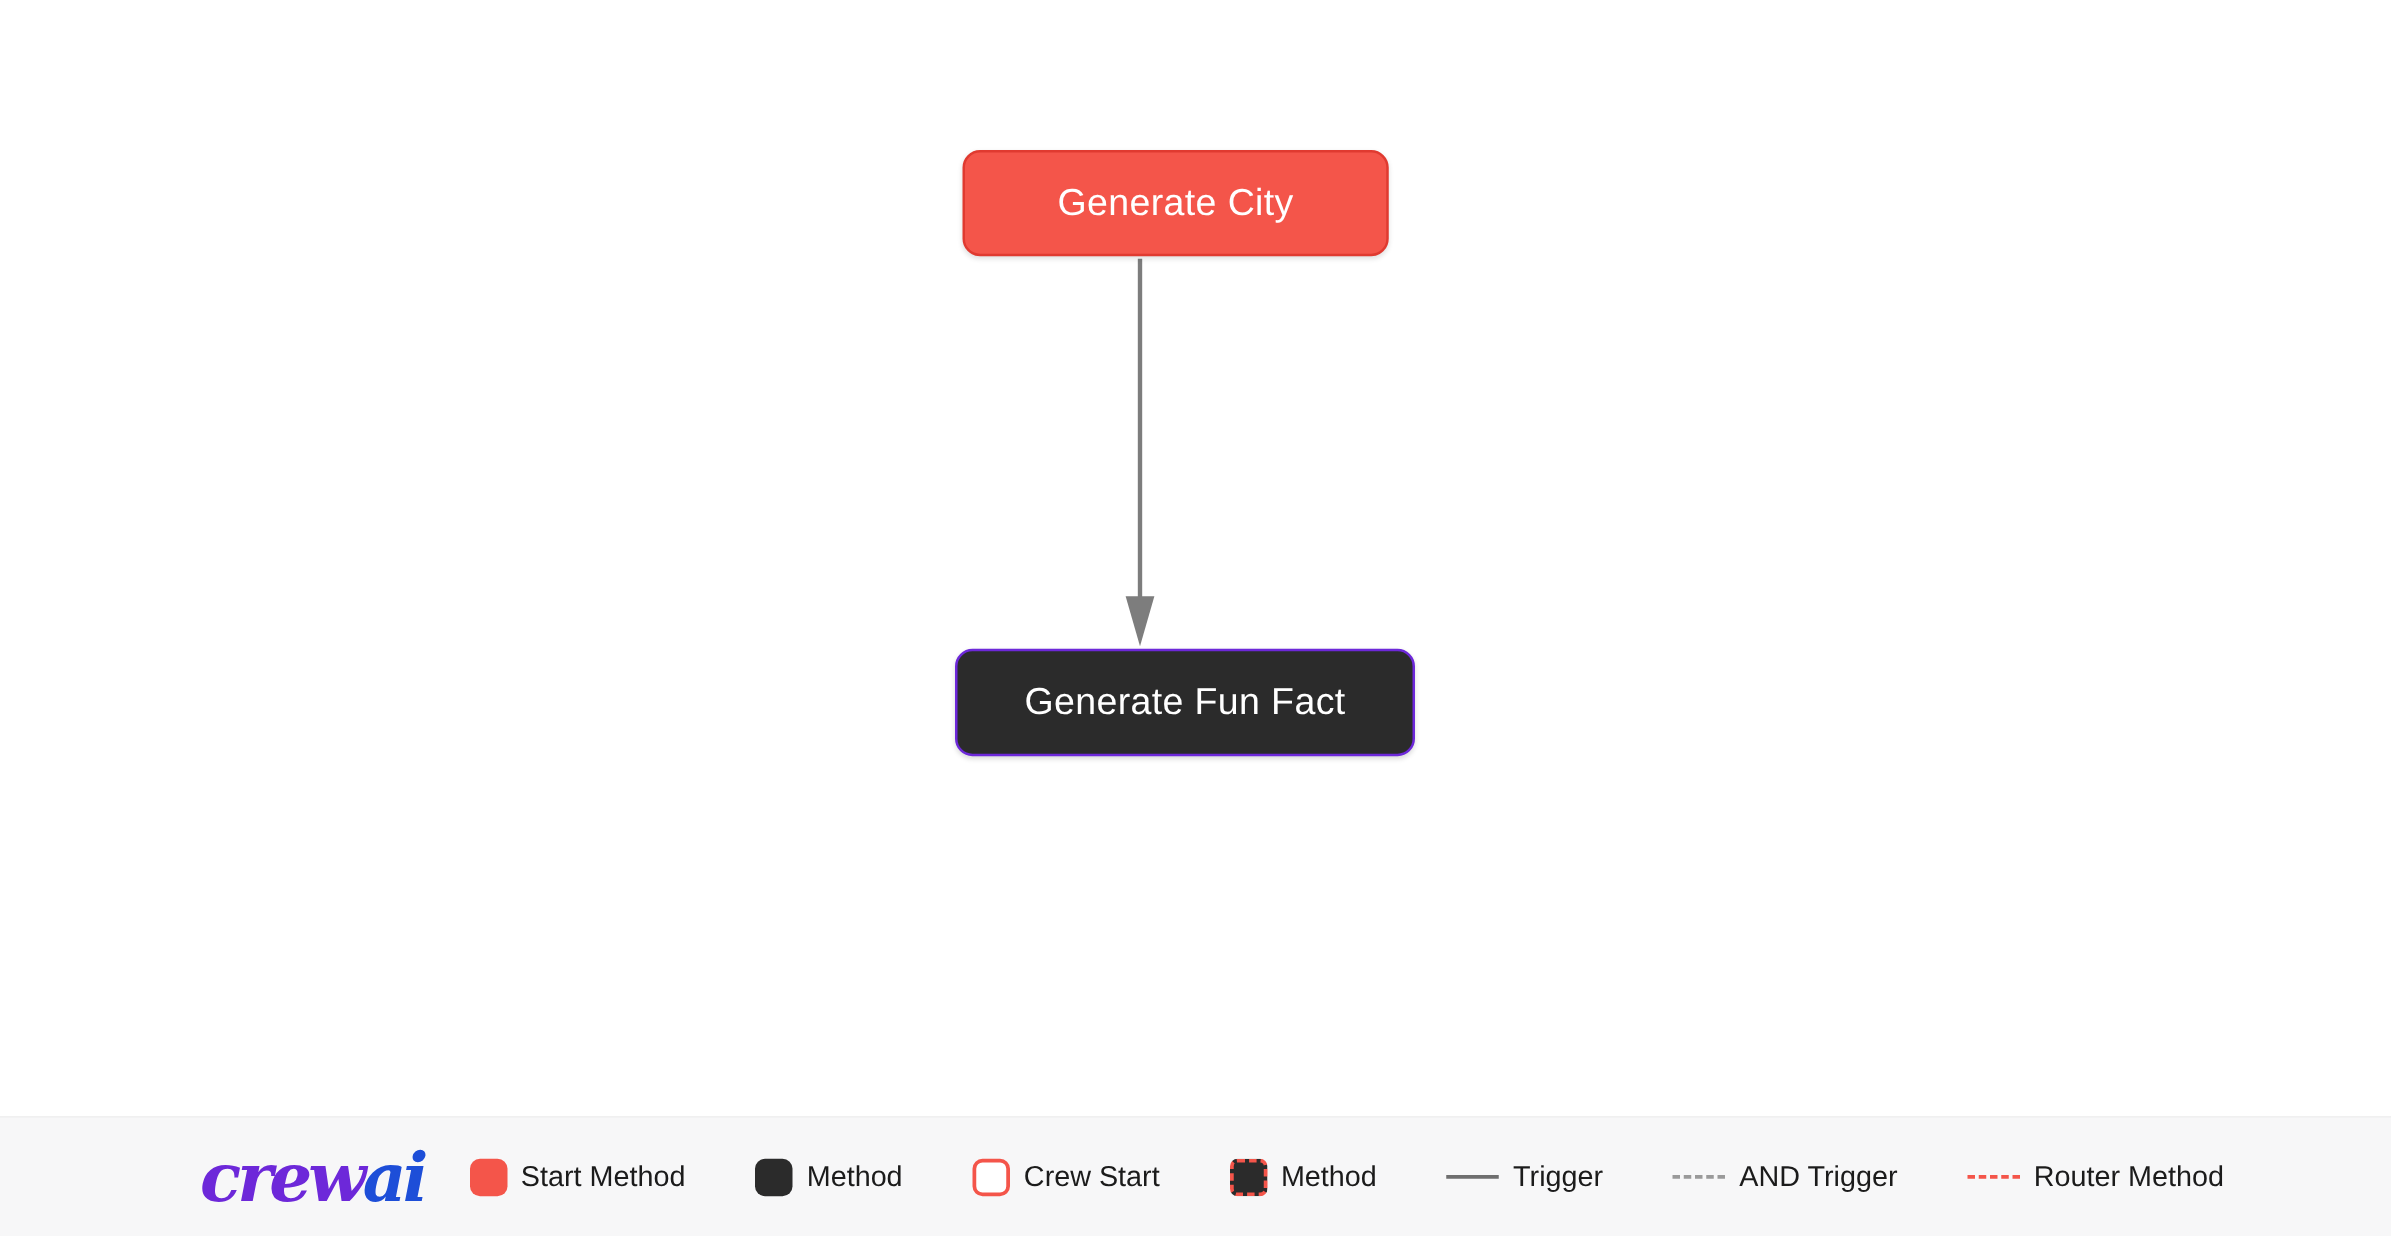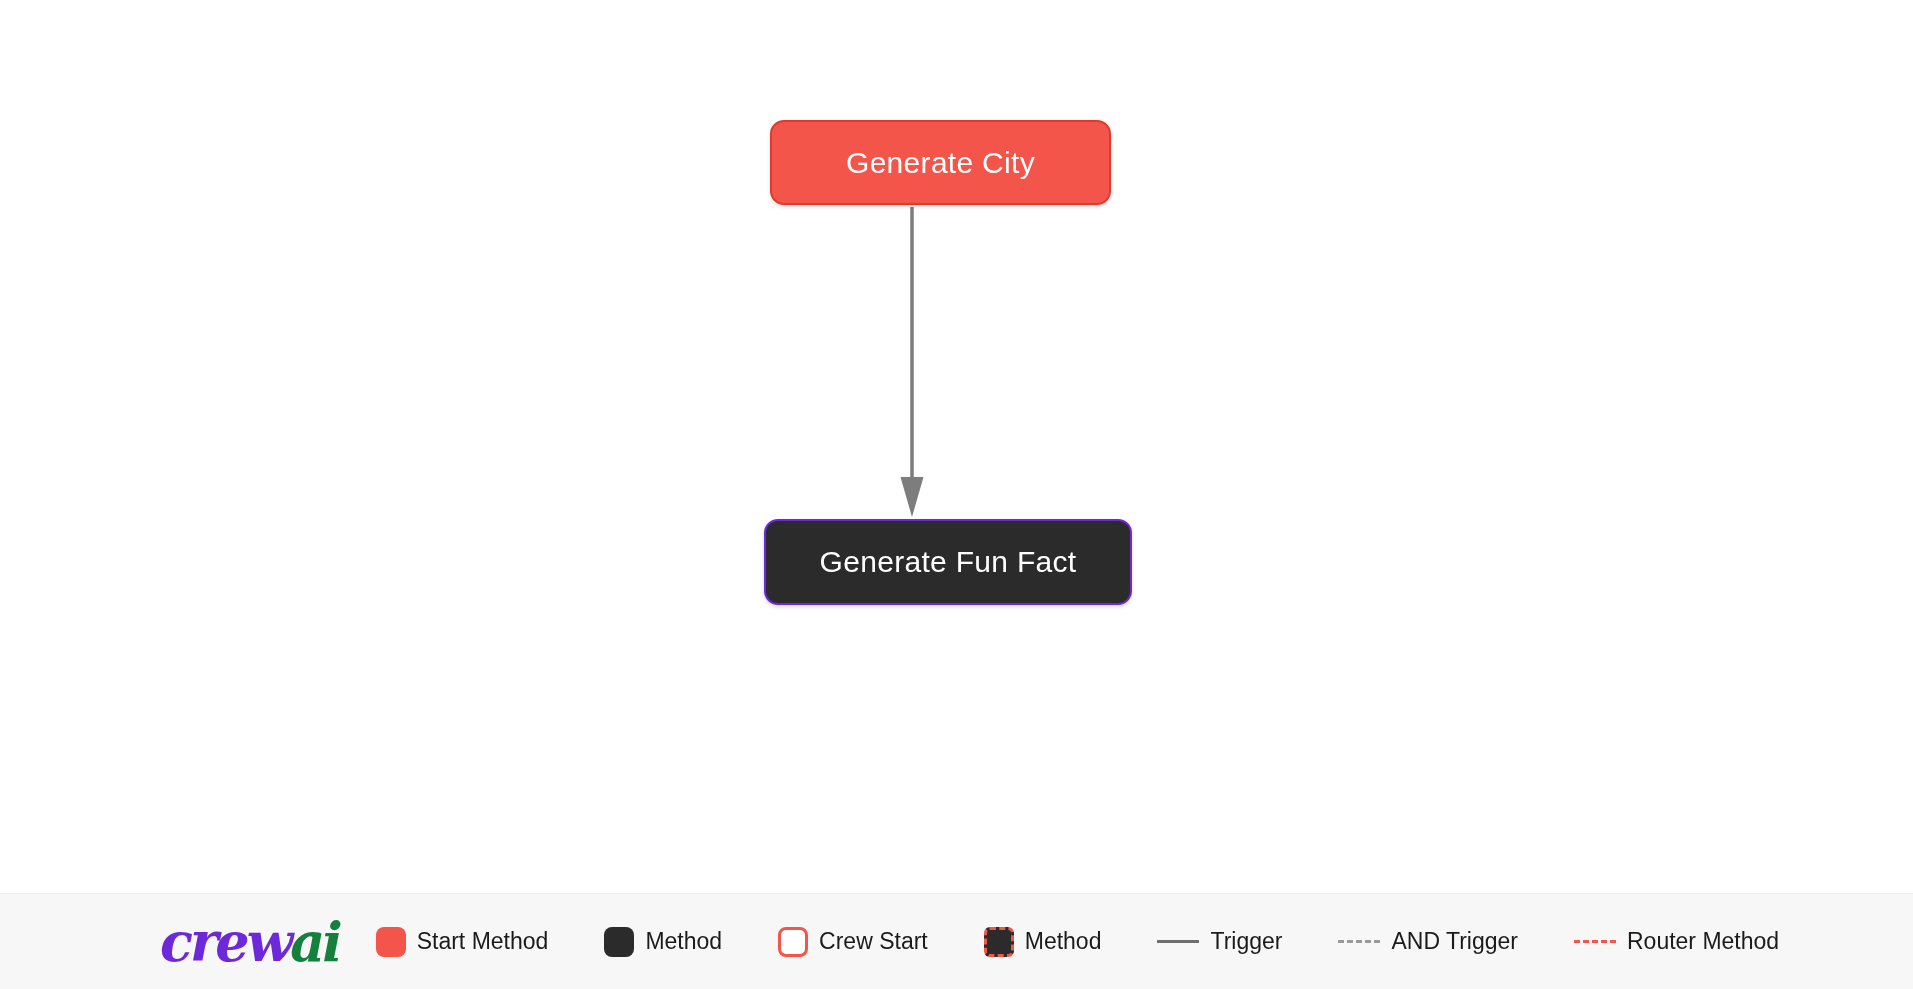--- a/index.html
+++ b/index.html
@@ -90,21 +90,21 @@
     font-family: "DejaVu Serif", "Liberation Serif", serif;
     font-style: italic;
     font-weight: 700;
     font-size: 54px;
     letter-spacing: -3px;
     margin-right: 36px;
     line-height: 1;
     user-select: none;
   }
   .logo-crew { color: #6d28d9; }
-  .logo-ai   { color: #15803d; }
+  .logo-ai   { color: #1d4ed8; }
 
   .legend-items {
     display: flex;
     align-items: center;
     gap: 56px;
   }
 
   .legend-item {
     display: flex;
     align-items: center;

